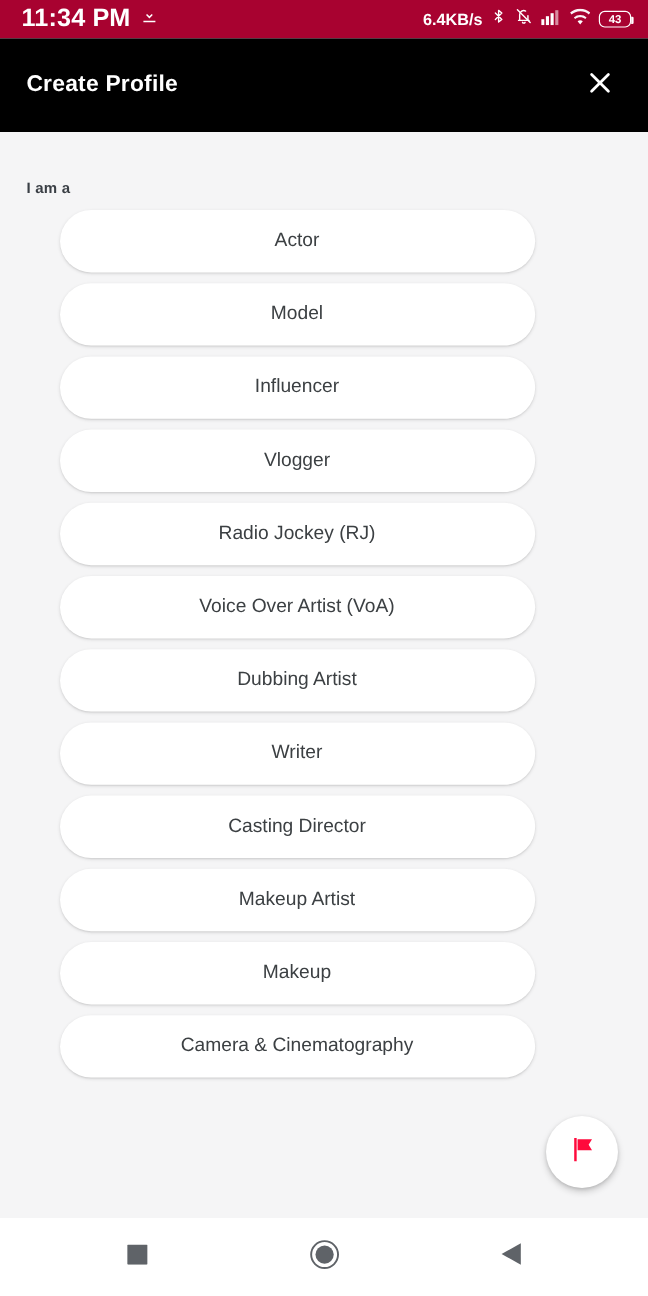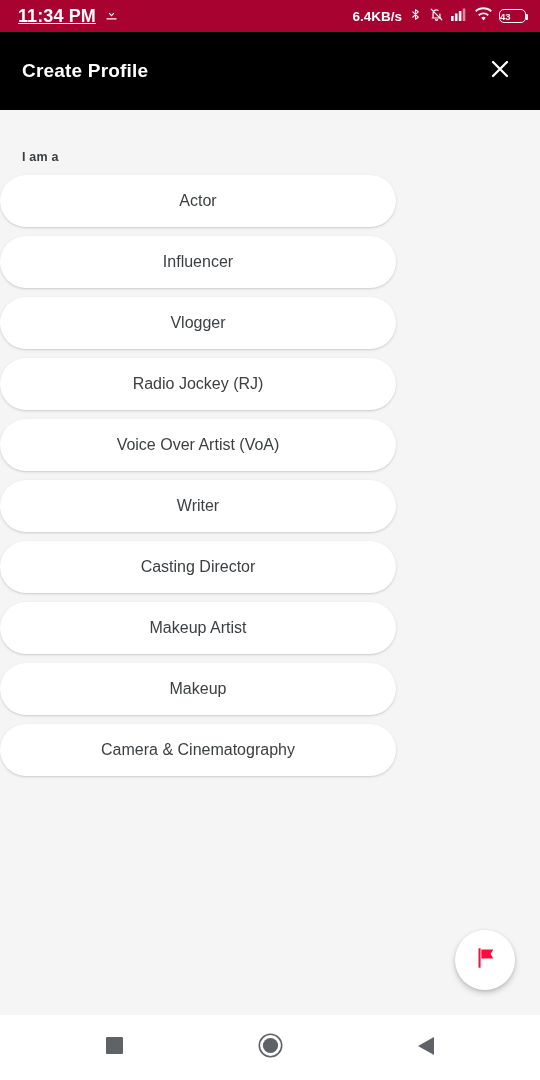--- a/index.html
+++ b/index.html
@@ -13,27 +13,27 @@
 
   
   .status-bar{
     height:32px; width:540px;
     background:#a80230;
     display:flex; align-items:center;
     padding:0 14px 0 18px;
     color:#ffffff;
   }
   .sb-left{ display:flex; align-items:center; gap:8px; flex:1; }
-  .sb-time{ font-size:18px; font-weight:bold; letter-spacing:.1px;text-decoration:underline; }
+  .sb-time{ font-size:21px; font-weight:bold; letter-spacing:.1px; }
   .sb-right{ display:flex; align-items:center; gap:7px; }
   .sb-speed{ font-size:13.5px; font-weight:bold; }
   .ic{ display:block; }
 
   .battery{
-    display:flex; align-items:center; 
+    display:flex; align-items:center; justify-content:center;
     border:1.6px solid #ffffff; border-radius:5px;
     width:27px; height:14px; font-size:9.5px; font-weight:bold;
     position:relative;
   }
   .battery:after{
     content:""; position:absolute; right:-3.4px; top:4px;
     width:2.4px; height:6px; background:#ffffff; border-radius:0 1px 1px 0;
   }
 
   
@@ -61,20 +61,21 @@
     background:#f5f5f6;
     overflow:hidden;
   }
   .section-label{
     font-size:12.5px; font-weight:bold; color:#3a3f45;
     margin:40px 0 0 22px; letter-spacing:.2px;
   }
   .option-list{
     margin-top:11px;
     display:flex; flex-direction:column; gap:9px;
+    align-items:center;
   }
   .option-pill{
     width:396px; height:52px;
     background:#ffffff;
     border-radius:26px;
     display:flex; align-items:center; justify-content:center;
     font-size:16px; color:#3c4043;
     box-shadow:0 1px 3px rgba(0,0,0,0.13), 0 1px 1px rgba(0,0,0,0.05);
     cursor:pointer;
     flex:none;
@@ -165,30 +166,36 @@
   </div>
 </div>
 
 <div class="content">
   <div class="section-label">I am a</div>
   <div class="option-list">
     <div class="option-pill">
         <span>Actor</span>
       </div>
     <div class="option-pill">
+        <span>Model</span>
+      </div>
+    <div class="option-pill">
         <span>Influencer</span>
       </div>
     <div class="option-pill">
         <span>Vlogger</span>
       </div>
     <div class="option-pill">
         <span>Radio Jockey (RJ)</span>
       </div>
     <div class="option-pill">
         <span>Voice Over Artist (VoA)</span>
+      </div>
+    <div class="option-pill">
+        <span>Dubbing Artist</span>
       </div>
     <div class="option-pill">
         <span>Writer</span>
       </div>
     <div class="option-pill">
         <span>Casting Director</span>
       </div>
     <div class="option-pill">
         <span>Makeup Artist</span>
       </div>

